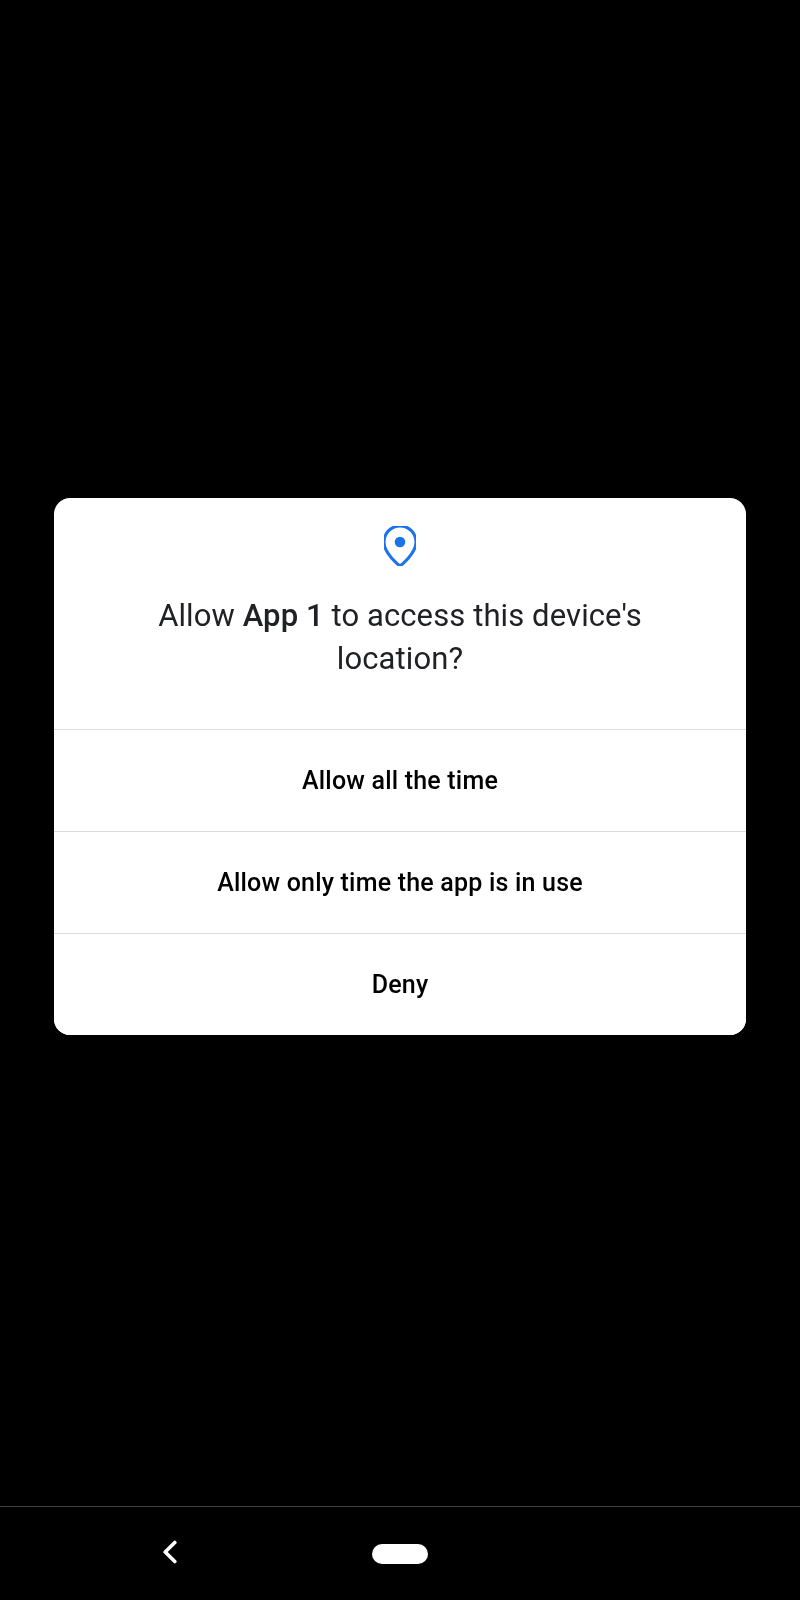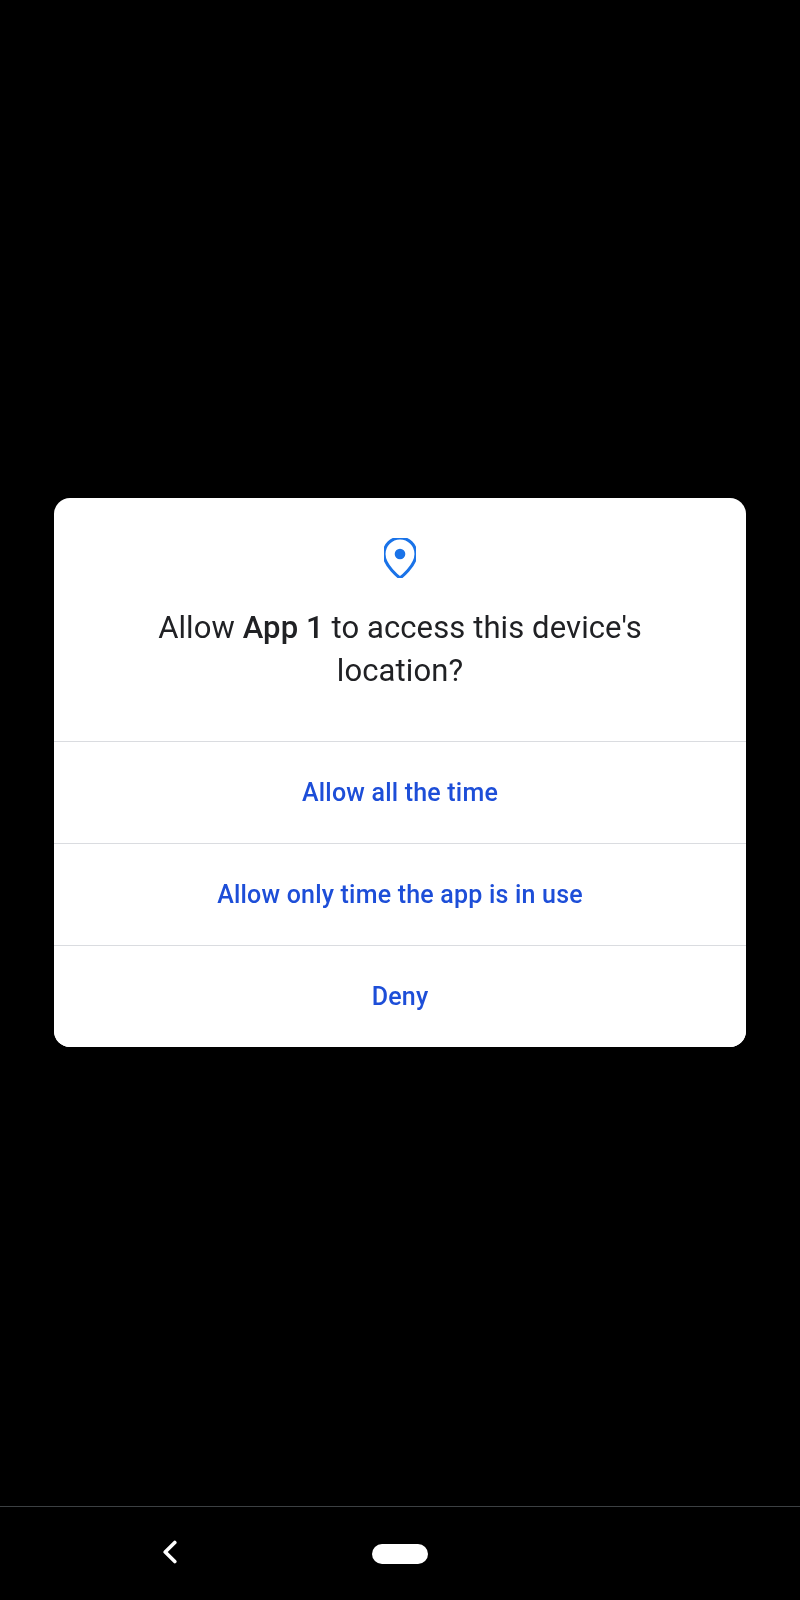--- a/index.html
+++ b/index.html
@@ -18,21 +18,21 @@
     .dialog {
       position: absolute;
       left: 54px;
       right: 54px;
       top: 498px;
       background: #ffffff;
       border-radius: 16px;
       overflow: hidden;
     }
     .dialog-header {
-      padding: 40px 48px 48px 48px;
+      padding: 28px 48px 48px 48px;
       text-align: center;
     }
     .icon-wrapper {
       display: flex;
       justify-content: center;
       margin-bottom: 28px;
     }
     .location-icon {
       width: 32px;
       height: 40px;
@@ -45,21 +45,21 @@
       letter-spacing: 0.1px;
     }
     .dialog-title .app-name {
       font-weight: 500;
     }
     .dialog-button {
       width: 100%;
       border: none;
       border-top: 1px solid #dadce0;
       background: #ffffff;
-      color: #1d4ed8;
+      color: #000000;
       font-size: 25px;
       font-weight: 500;
       padding: 36px 0;
       text-align: center;
       cursor: pointer;
       font-family: inherit;
       letter-spacing: 0.2px;
     }
     .nav-bar {
       position: absolute;

